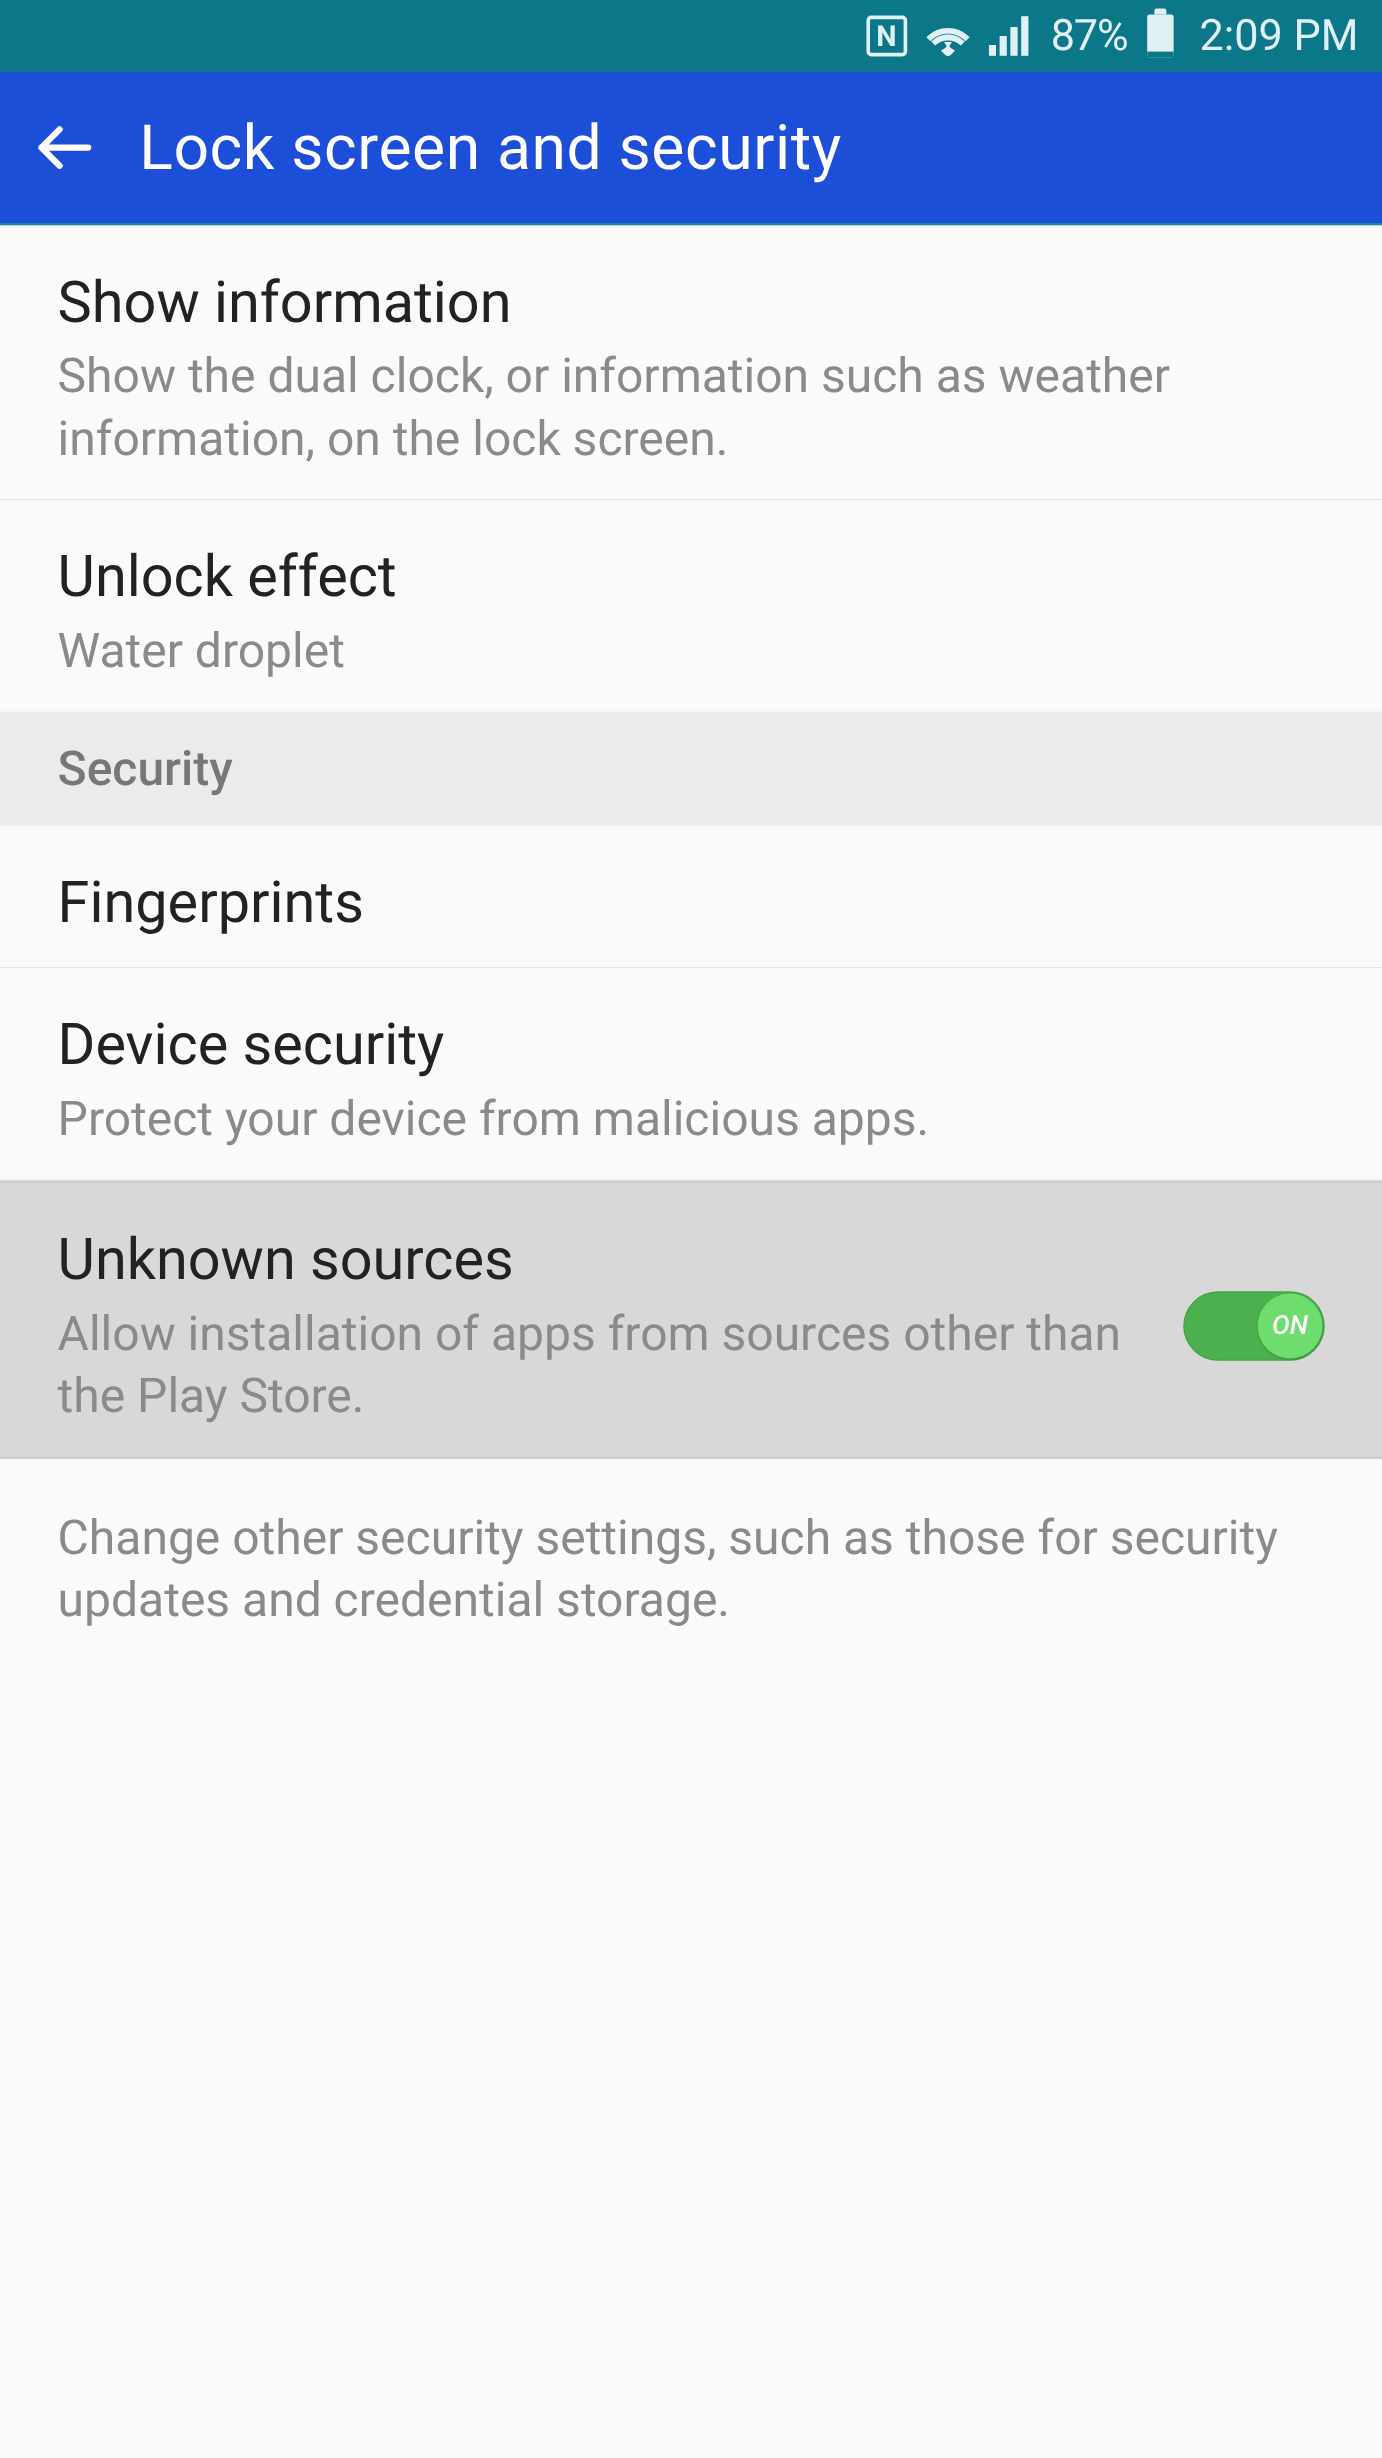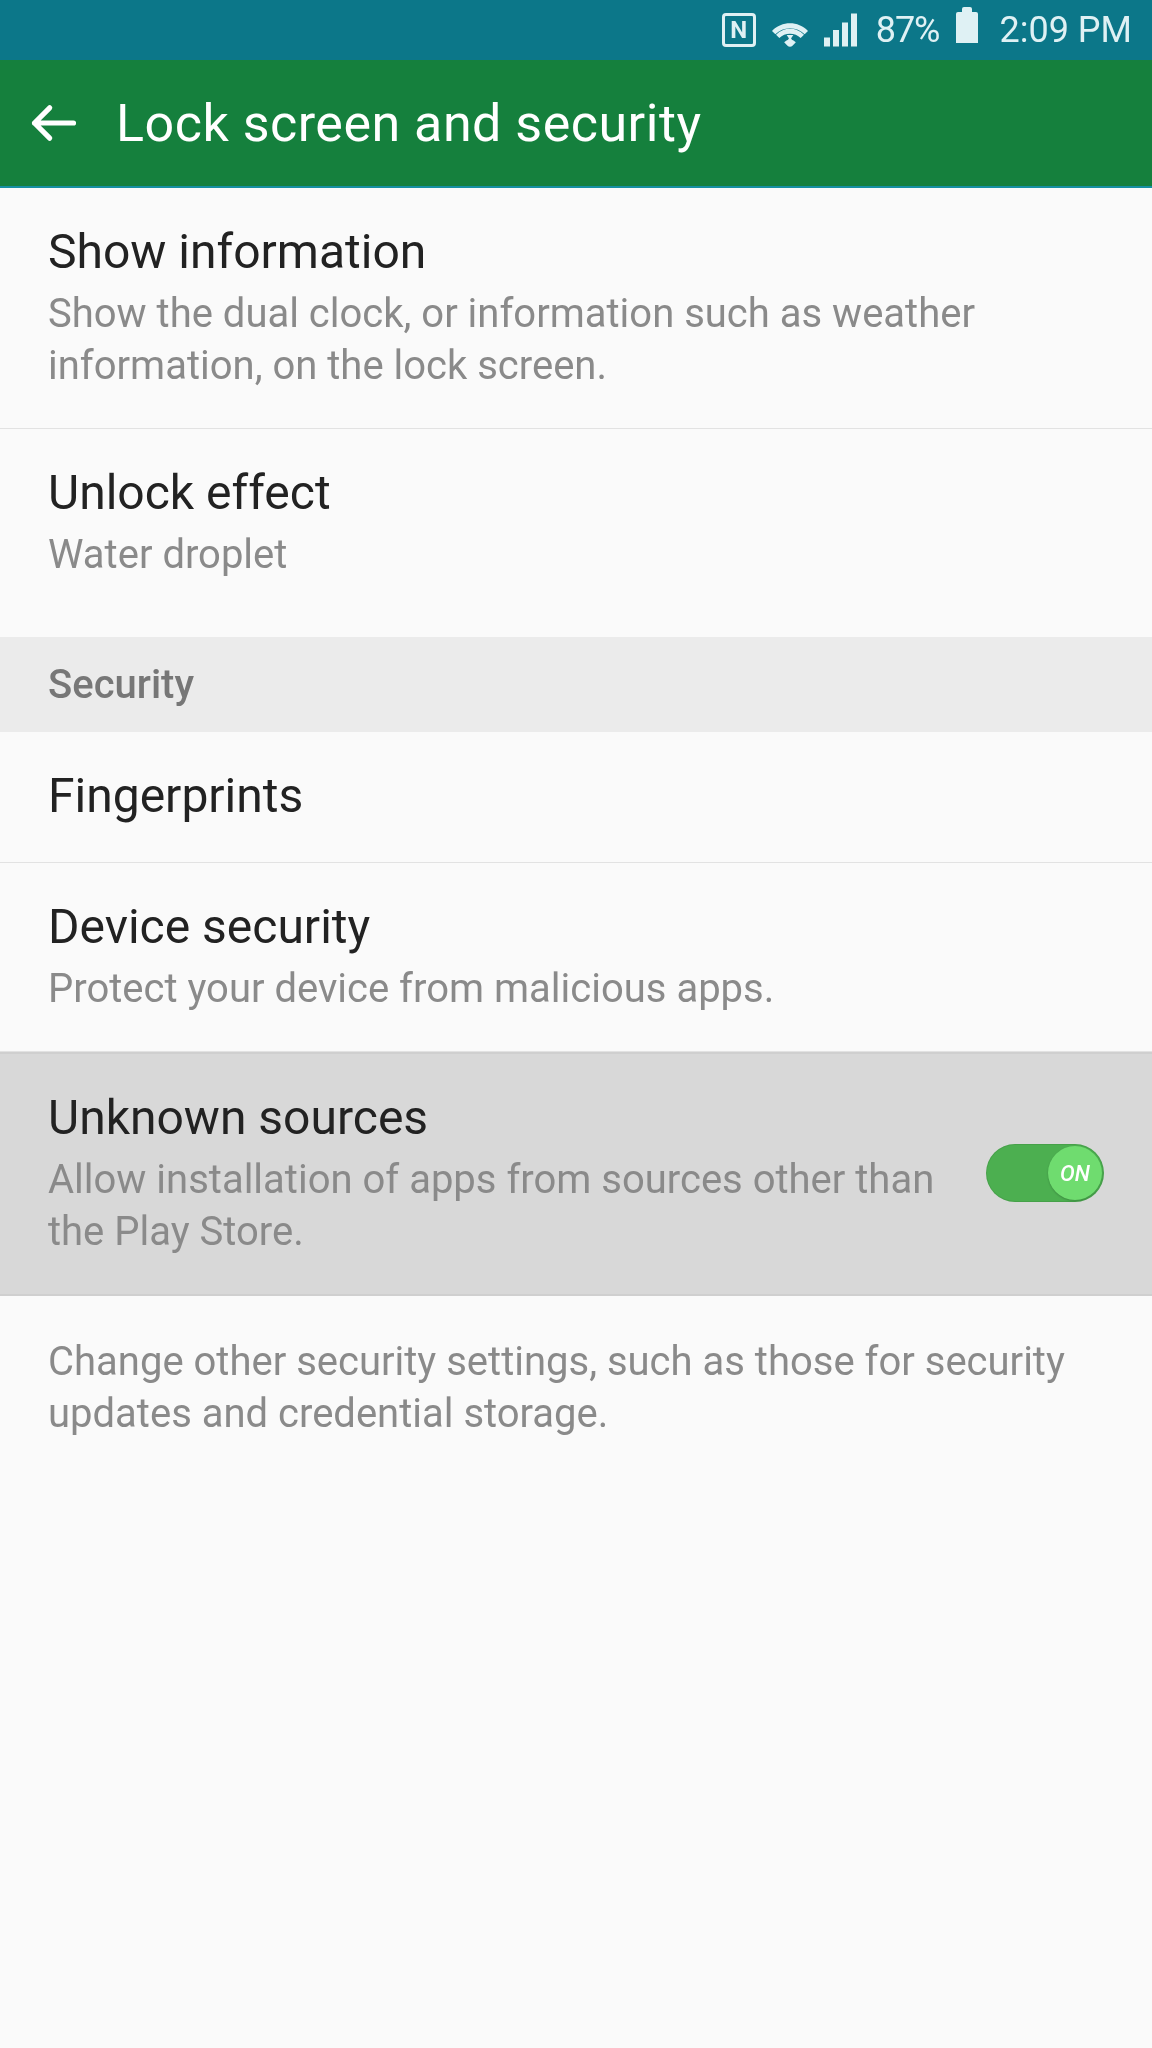--- a/index.html
+++ b/index.html
@@ -34,38 +34,38 @@
   }
   .battery::before {
     content:""; position:absolute; top:-5px; left:6px; width:10px; height:5px; background:#dff1f4; border-radius:2px 2px 0 0;
   }
   .battery::after {
     content:""; position:absolute; bottom:0; left:0; right:0; height:13%; background:#0c7789;
   }
 
   .app-bar {
     height: 128px;
-    background: #15803d;
+    background: #1d4ed8;
     display: flex;
     align-items: center;
     padding: 0 28px;
     gap: 36px;
     border-bottom: 2px solid #168fa2;
   }
   .app-bar .title {
     color: #ffffff;
     font-size: 52px;
     font-weight: 400;
     letter-spacing: 0.5px;
   }
   .back-arrow { color:#fff; }
 
   .content { background: #fafafa; }
   .item {
-    padding: 34px 48px 36px 48px;
+    padding: 34px 48px 24px 48px;
     border-bottom: 1px solid #e2e2e2;
     background: #fafafa;
   }
   .item.no-border { border-bottom: none; }
   .item.highlight {
     background: #d8d8d8;
     border-top: 2px solid #cfcfcf;
     border-bottom: 2px solid #cfcfcf;
   }
   .item-title {
@@ -80,21 +80,20 @@
     font-weight: 400;
     line-height: 1.3;
     margin-top: 6px;
   }
   .section-header {
     background: #ebebeb;
     padding: 24px 48px;
     font-size: 40px;
     color: #777;
     font-weight: 500;
-    margin-top: 20px;
   }
   .row-flex {
     display: flex;
     align-items: center;
     gap: 12px;
   }
   .row-flex .text-col { flex: 1; }
 
   .toggle {
     width: 118px; height: 58px; border-radius: 40px; position: relative;

